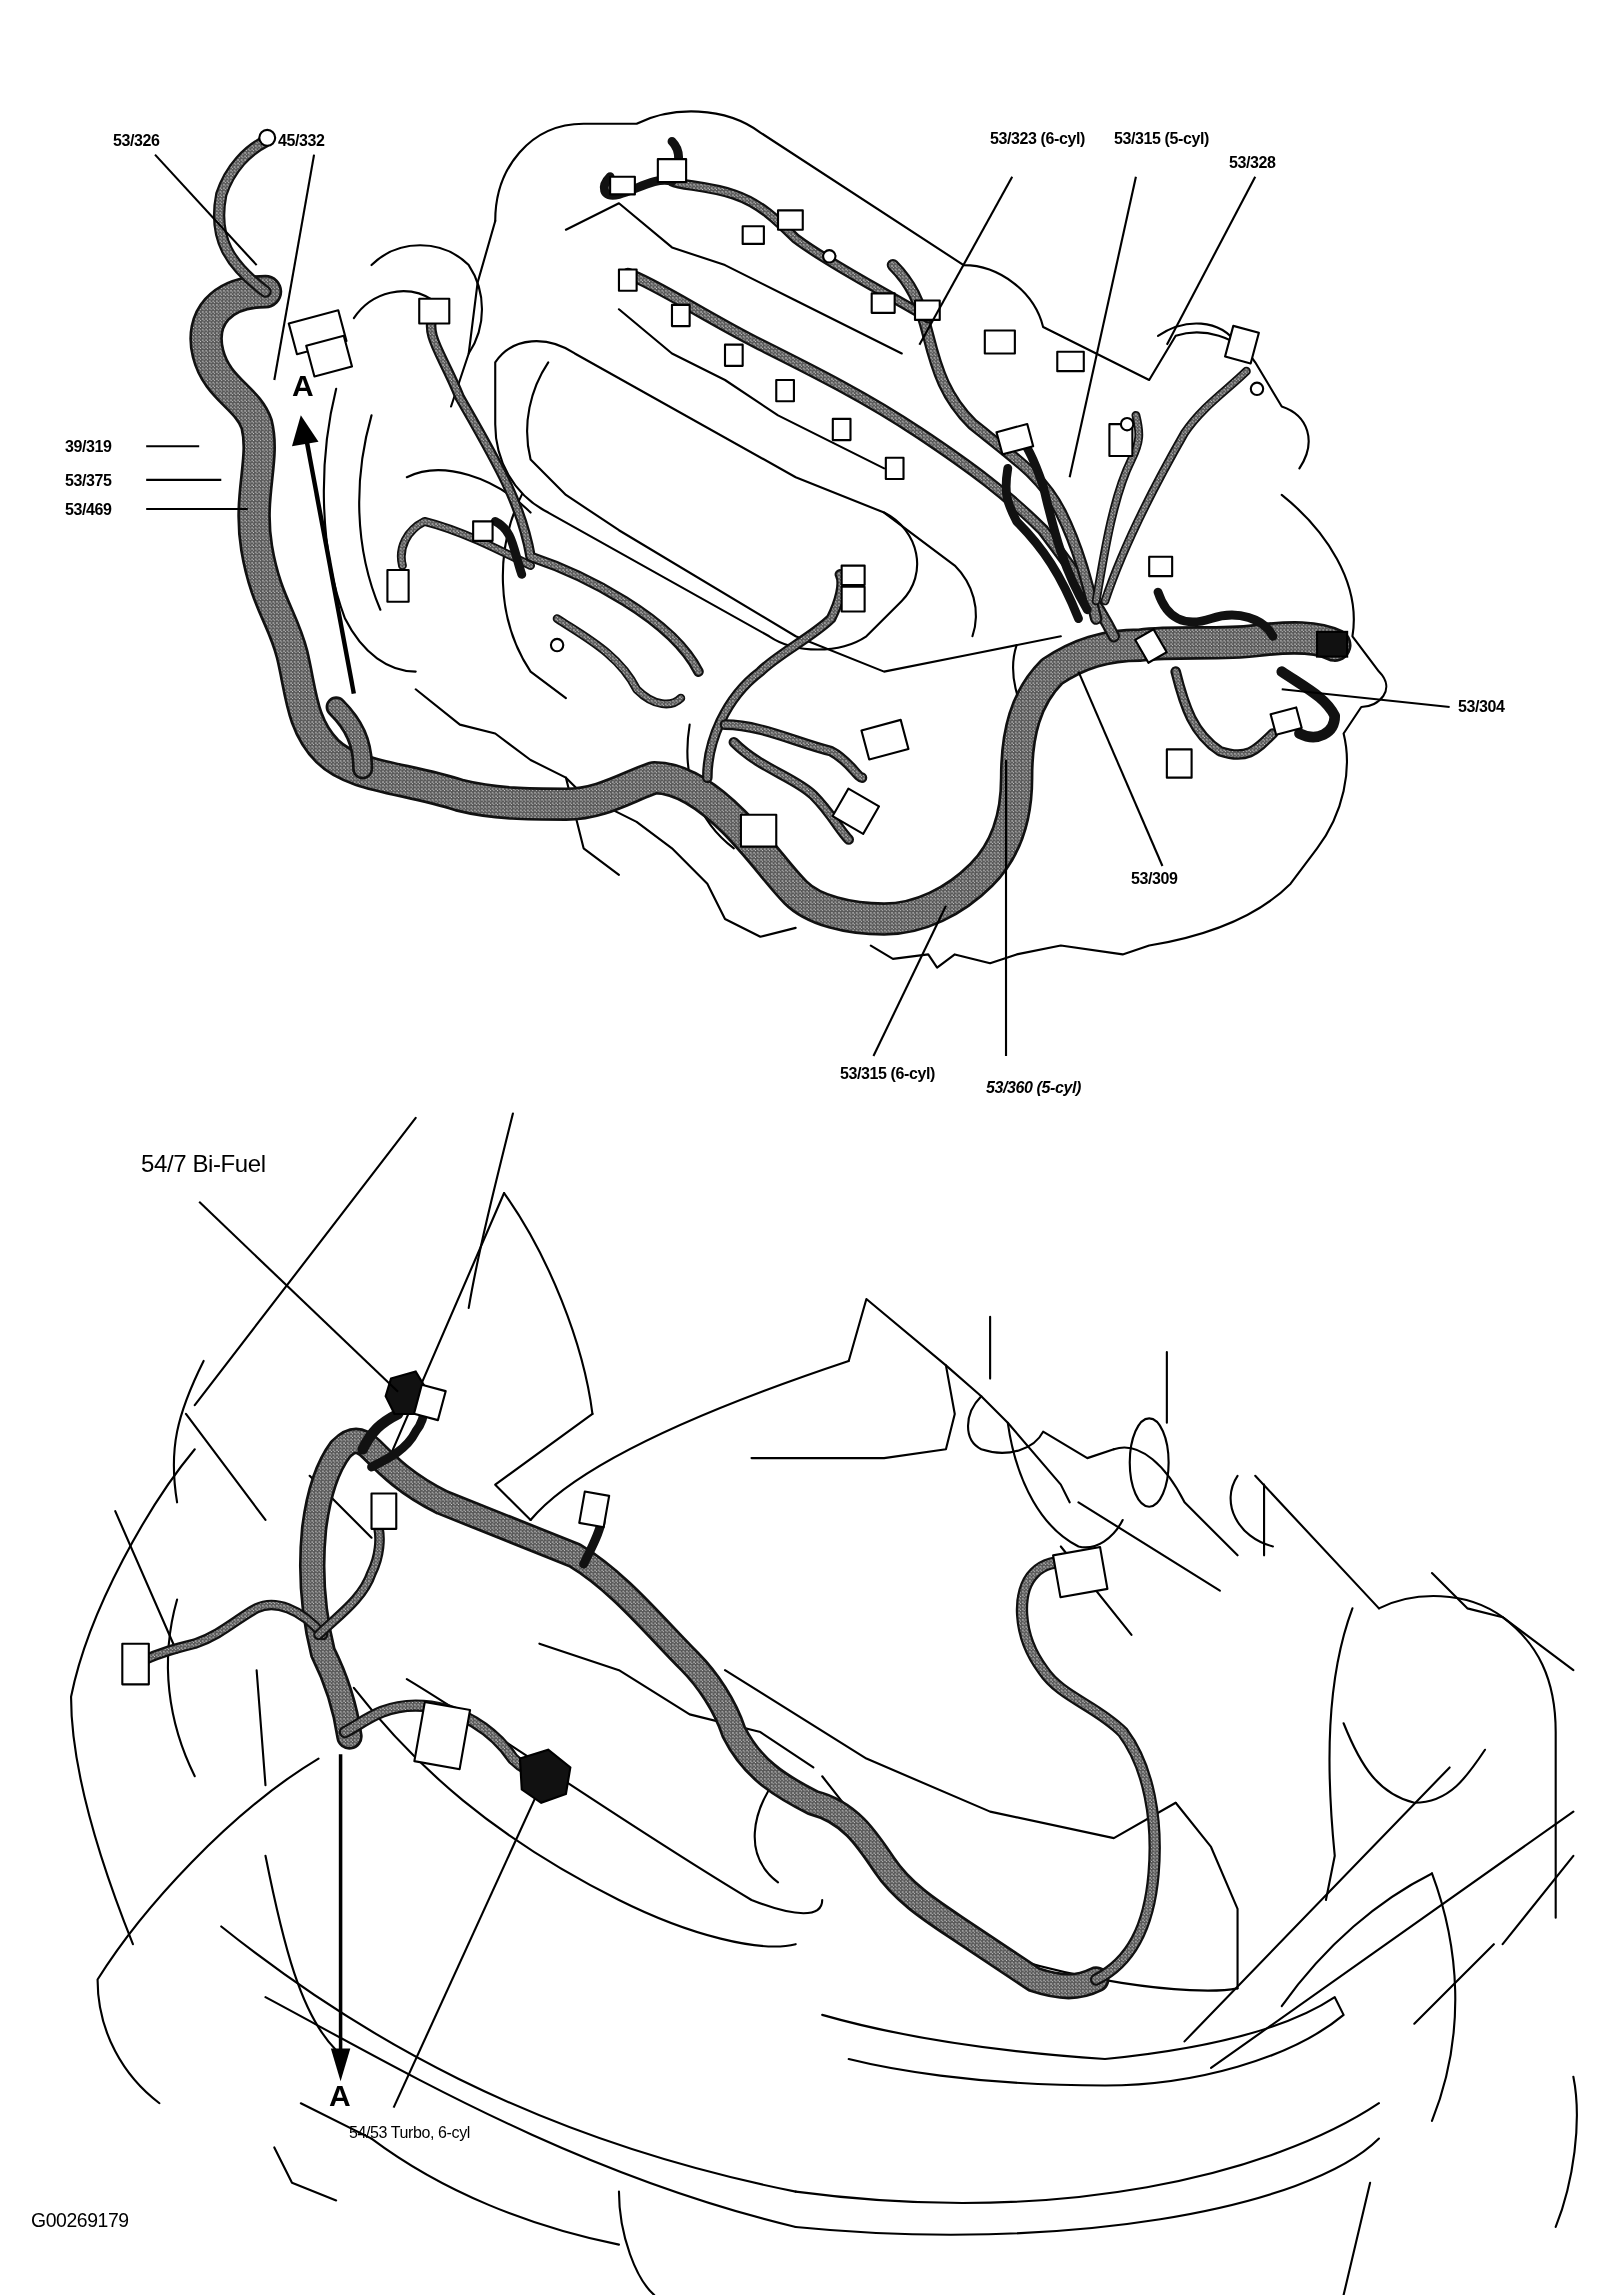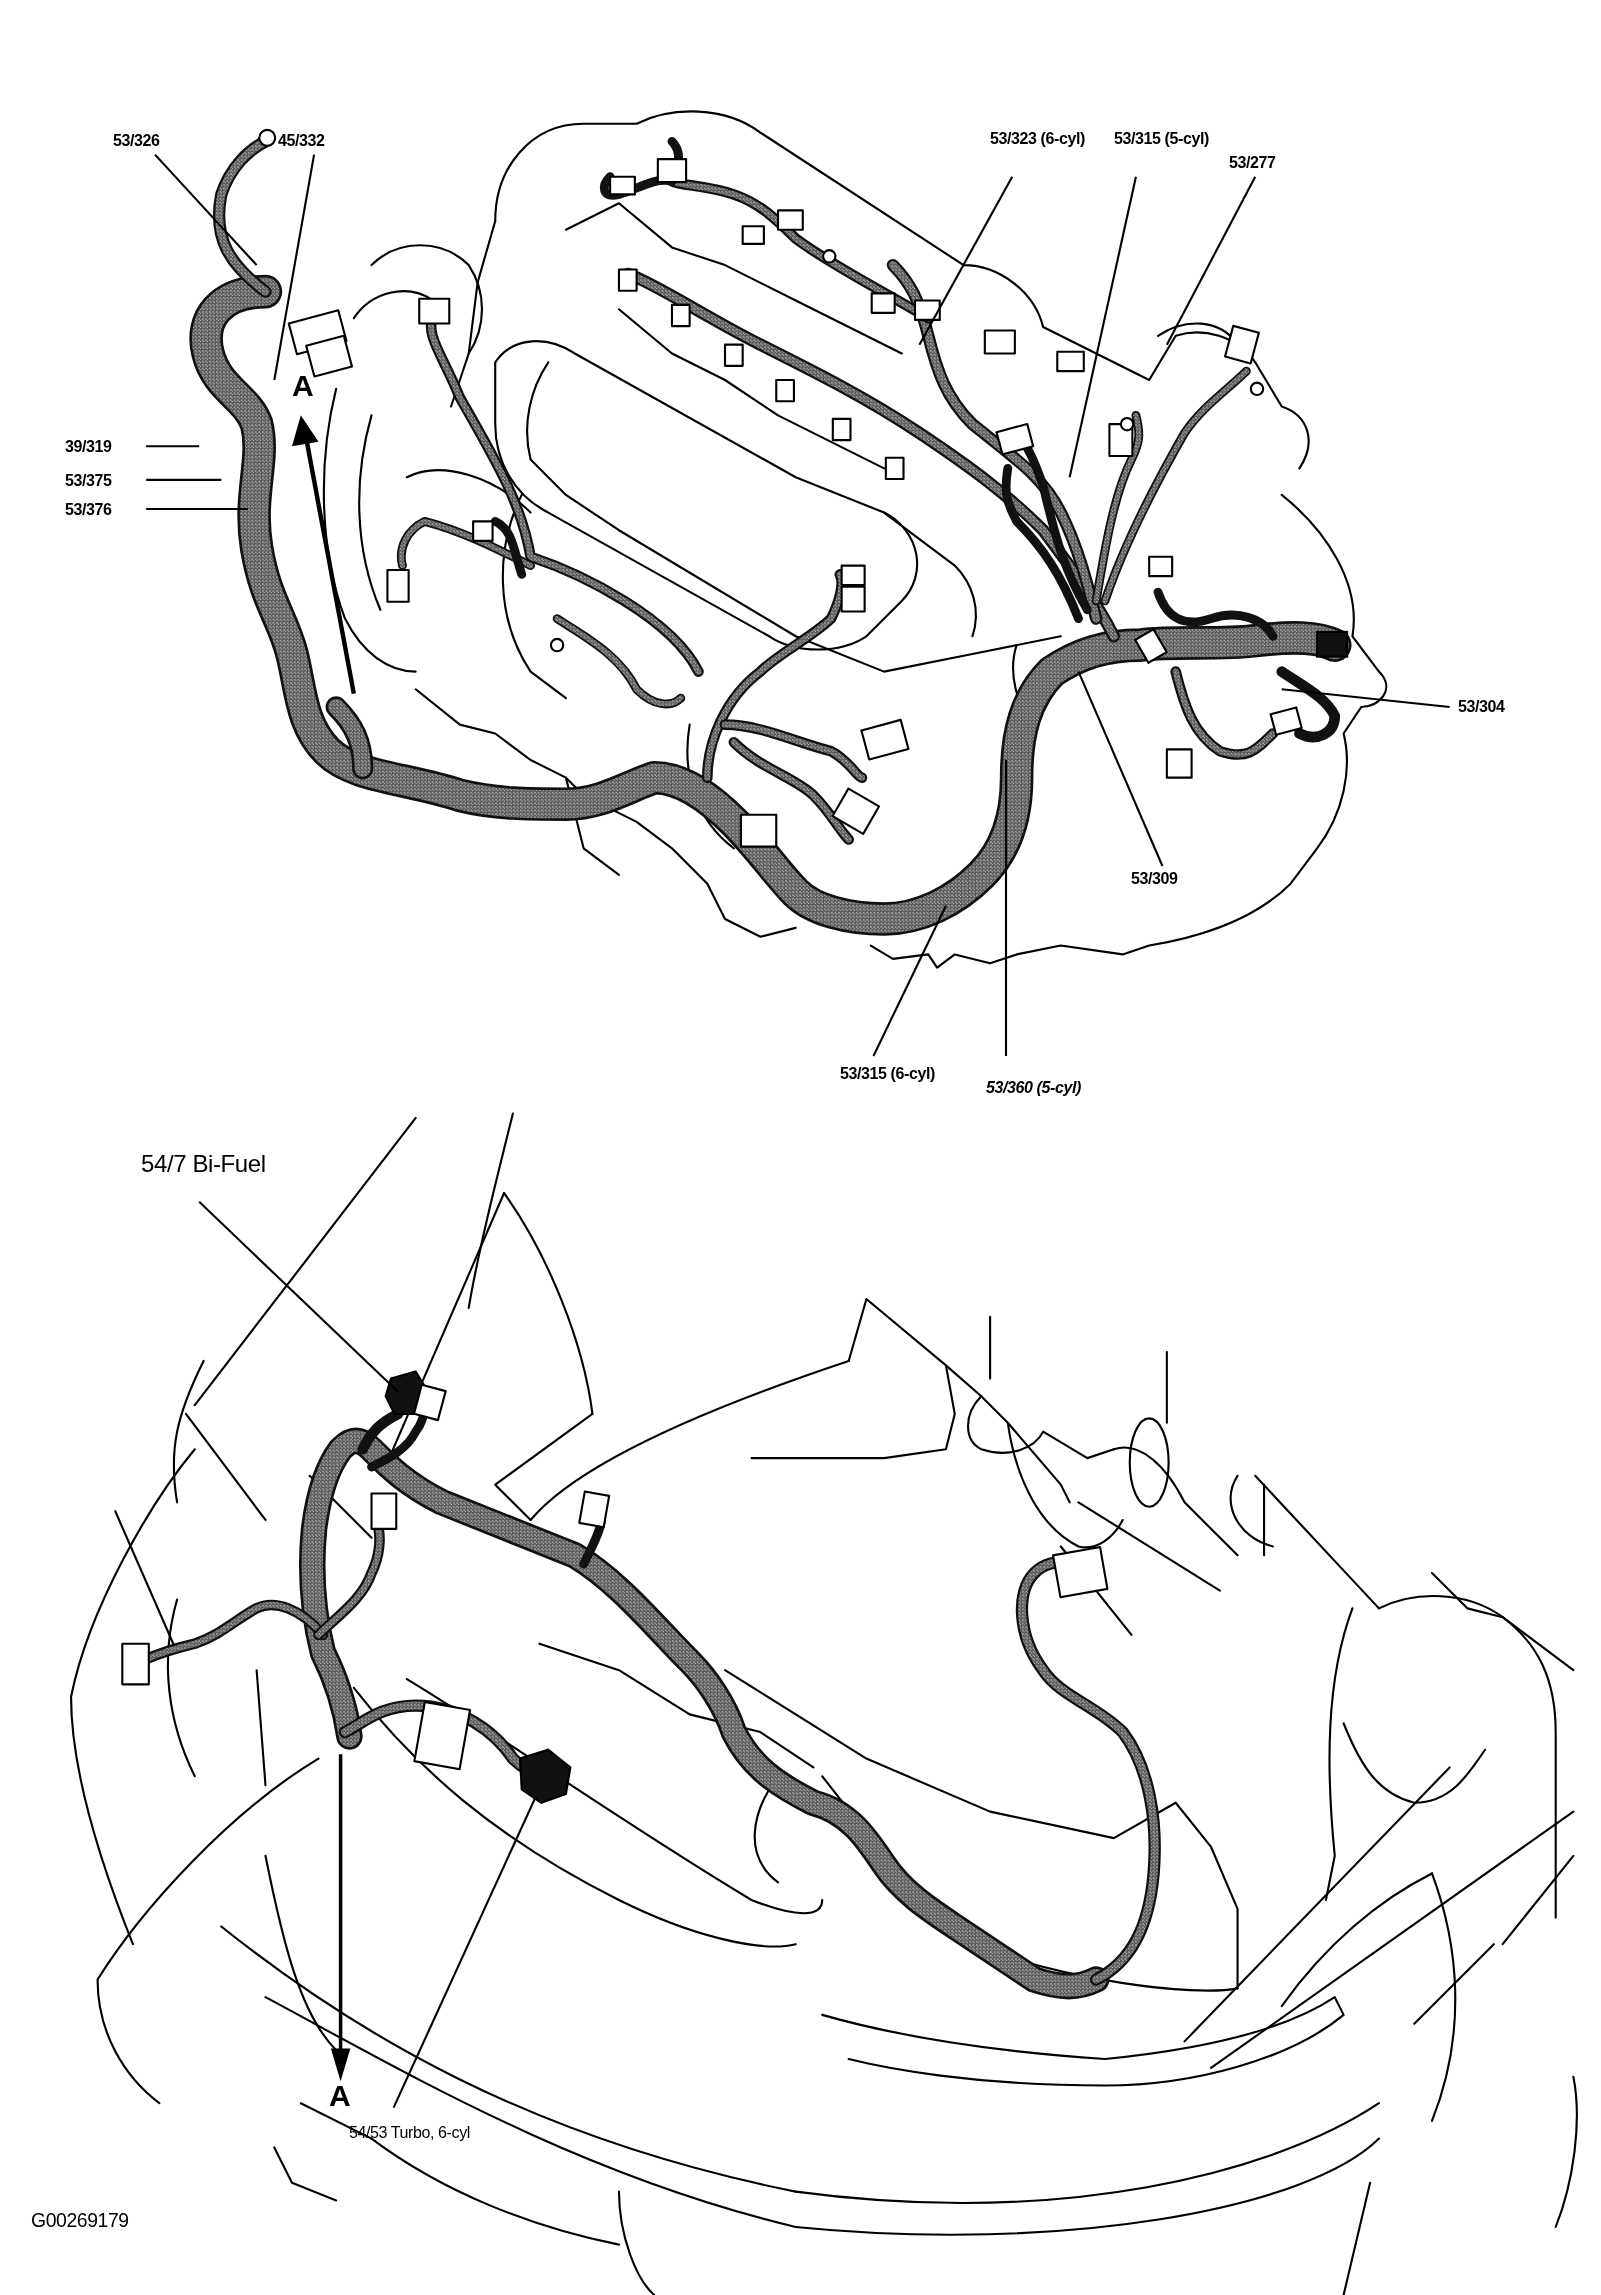--- a/index.html
+++ b/index.html
@@ -282,25 +282,25 @@
 <div class="lbl" style="left:278px; top:128px;">45/332</div>
 
 <div class="lbl" style="left:990px; top:126px;">
   <span class="sub">53/323</span>
   <span class="sub">(6-cyl)</span>
 </div>
 <div class="lbl" style="left:1114px; top:126px;">
   <span class="sub">53/315</span>
   <span class="sub">(5-cyl)</span>
 </div>
-<div class="lbl" style="left:1229px; top:150px;">53/277</div>
+<div class="lbl" style="left:1229px; top:150px;">53/328</div>
 
 <div class="lbl" style="left:65px; top:434px;">39/319</div>
 <div class="lbl" style="left:65px; top:468px;">53/375</div>
-<div class="lbl" style="left:65px; top:497px;">53/376</div>
+<div class="lbl" style="left:65px; top:497px;">53/469</div>
 
 <div class="lbl" style="left:1458px; top:694px;">53/304</div>
 <div class="lbl" style="left:1131px; top:866px;">53/309</div>
 
 <div class="lbl" style="left:840px; top:1061px;">
   <span class="sub">53/315</span>
   <span class="sub">(6-cyl)</span>
 </div>
 <div class="lbl" style="left:986px; top:1075px;font-style:italic;">
   <span class="sub">53/360</span>

